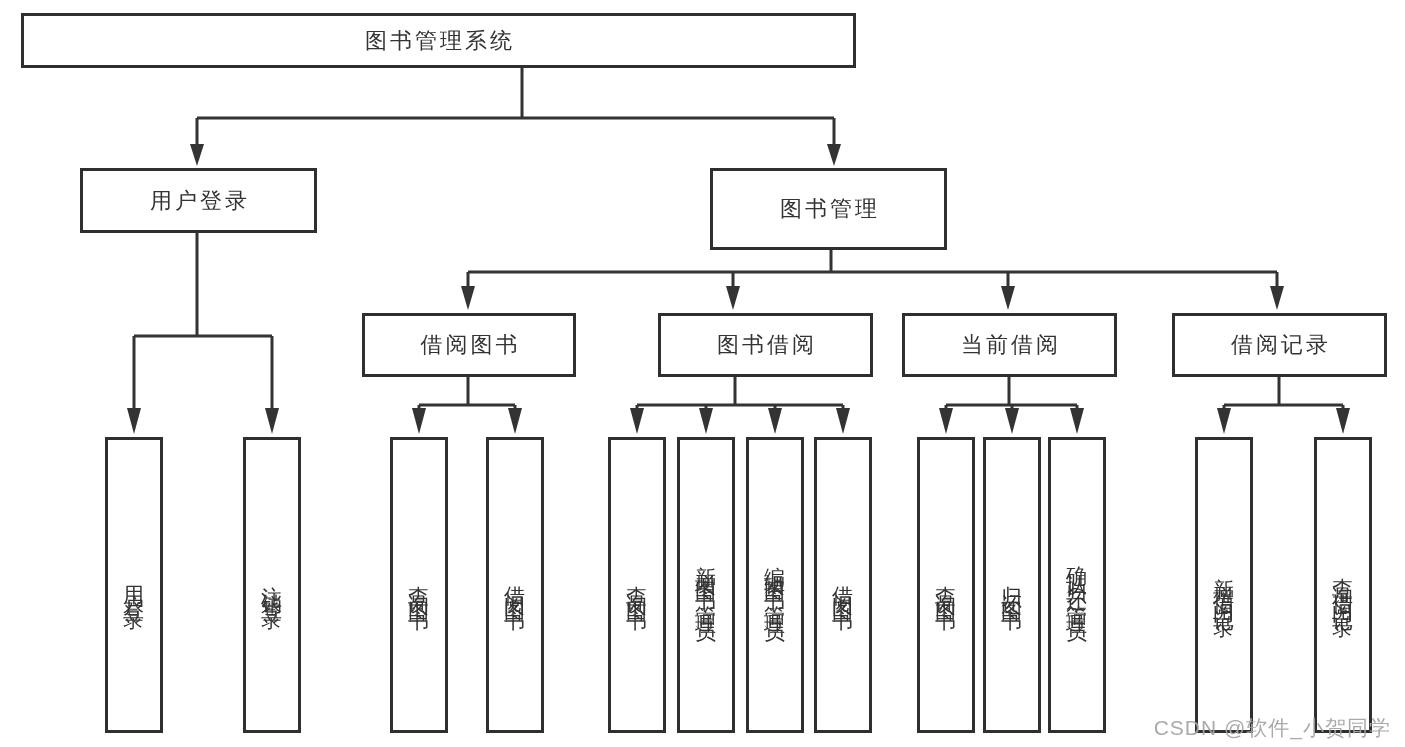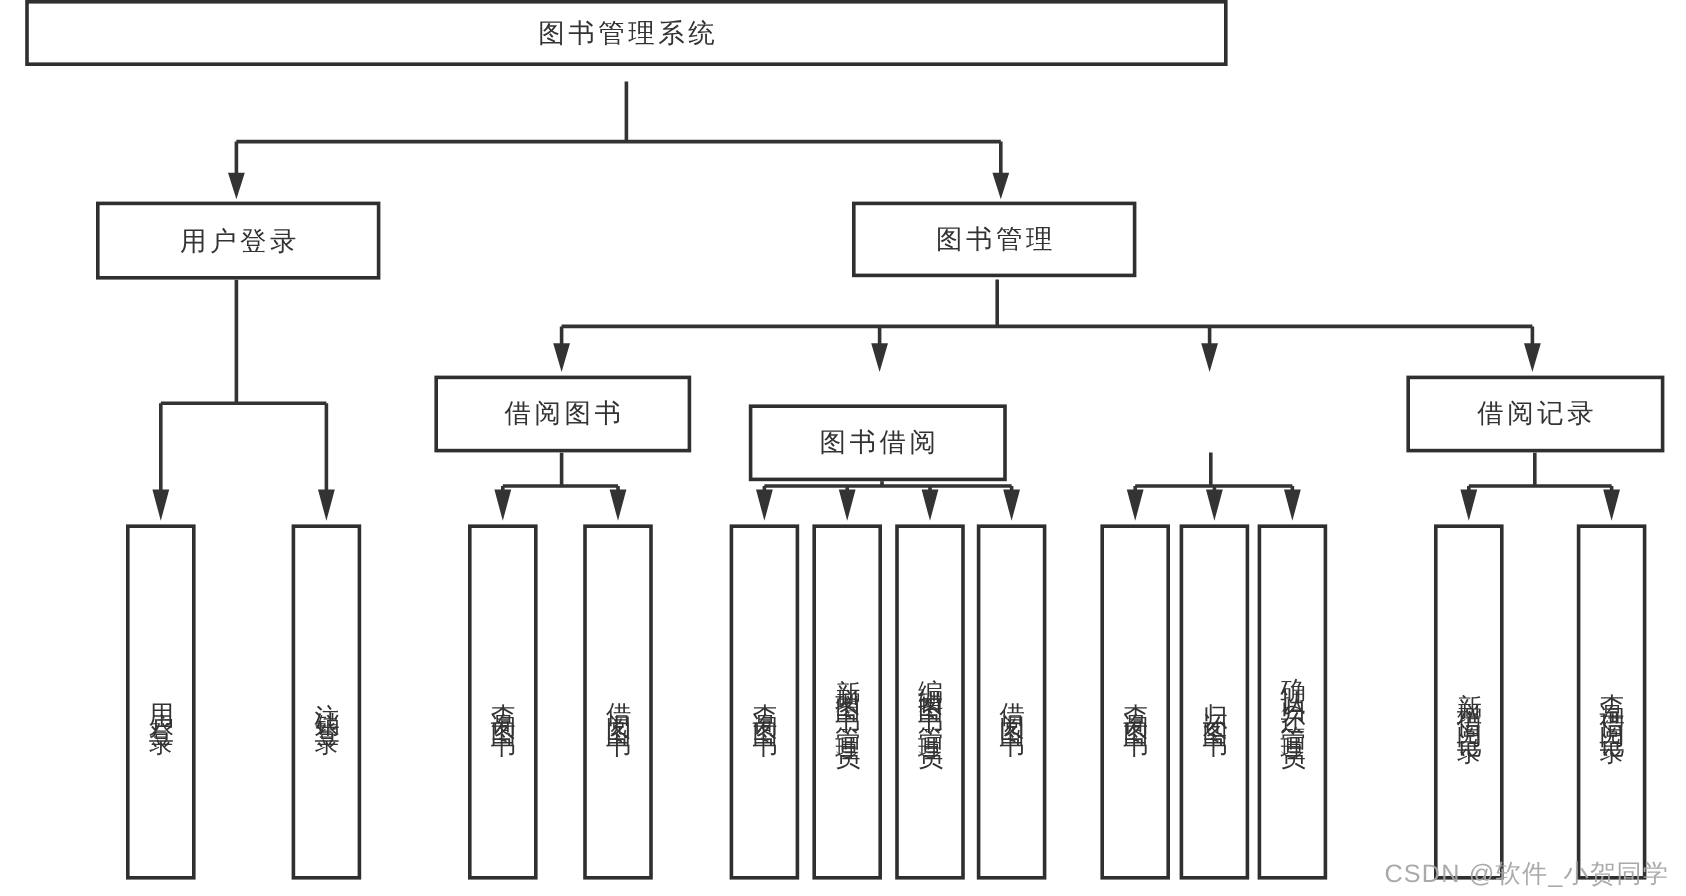--- a/index.html
+++ b/index.html
@@ -93,27 +93,28 @@
       <polygon points="768,408 782,408 775,434"></polygon>
       <polygon points="836,408 850,408 843,434"></polygon>
       <polygon points="939,408 953,408 946,434"></polygon>
       <polygon points="1005,408 1019,408 1012,434"></polygon>
       <polygon points="1070,408 1084,408 1077,434"></polygon>
       <polygon points="1217,408 1231,408 1224,434"></polygon>
       <polygon points="1336,408 1350,408 1343,434"></polygon>
     </g>
   </svg>
 
-  <div class="box h-box" style="left:21px; top:0; width:1002px; height:55px;">图书管理系统</div>
+  <div class="box h-box" style="left:21px; top:13px; width:835px; height:55px;">图书管理系统</div>
 
   <div class="box h-box" style="left:80px; top:168px; width:237px; height:65px;">用户登录</div>
-  <div class="box h-box" style="left:710px; top:168px; width:237px; height:63px;">图书管理</div>
+  <div class="box h-box" style="left:710px; top:168px; width:237px; height:82px;">图书管理</div>
 
   <div class="box h-box" style="left:362px; top:313px; width:214px; height:64px;">借阅图书</div>
-  <div class="box h-box" style="left:624px; top:313px; width:215px; height:64px;margin-top:24px;">图书借阅</div>
+  <div class="box h-box" style="left:658px; top:313px; width:215px; height:64px;">图书借阅</div>
+  <div class="box h-box" style="left:902px; top:313px; width:215px; height:64px;">当前借阅</div>
   <div class="box h-box" style="left:1172px; top:313px; width:215px; height:64px;">借阅记录</div>
 
   <div class="box v-box" style="left:105px; top:437px; width:58px; height:296px;">用户登录</div>
   <div class="box v-box" style="left:243px; top:437px; width:58px; height:296px;">注销登录</div>
 
   <div class="box v-box" style="left:390px; top:437px; width:58px; height:296px;">查询图书</div>
   <div class="box v-box" style="left:486px; top:437px; width:58px; height:296px;">借阅图书</div>
 
   <div class="box v-box" style="left:608px; top:437px; width:58px; height:296px;">查询图书</div>
   <div class="box v-box" style="left:677px; top:437px; width:58px; height:296px;">新增图书（管理员）</div>

